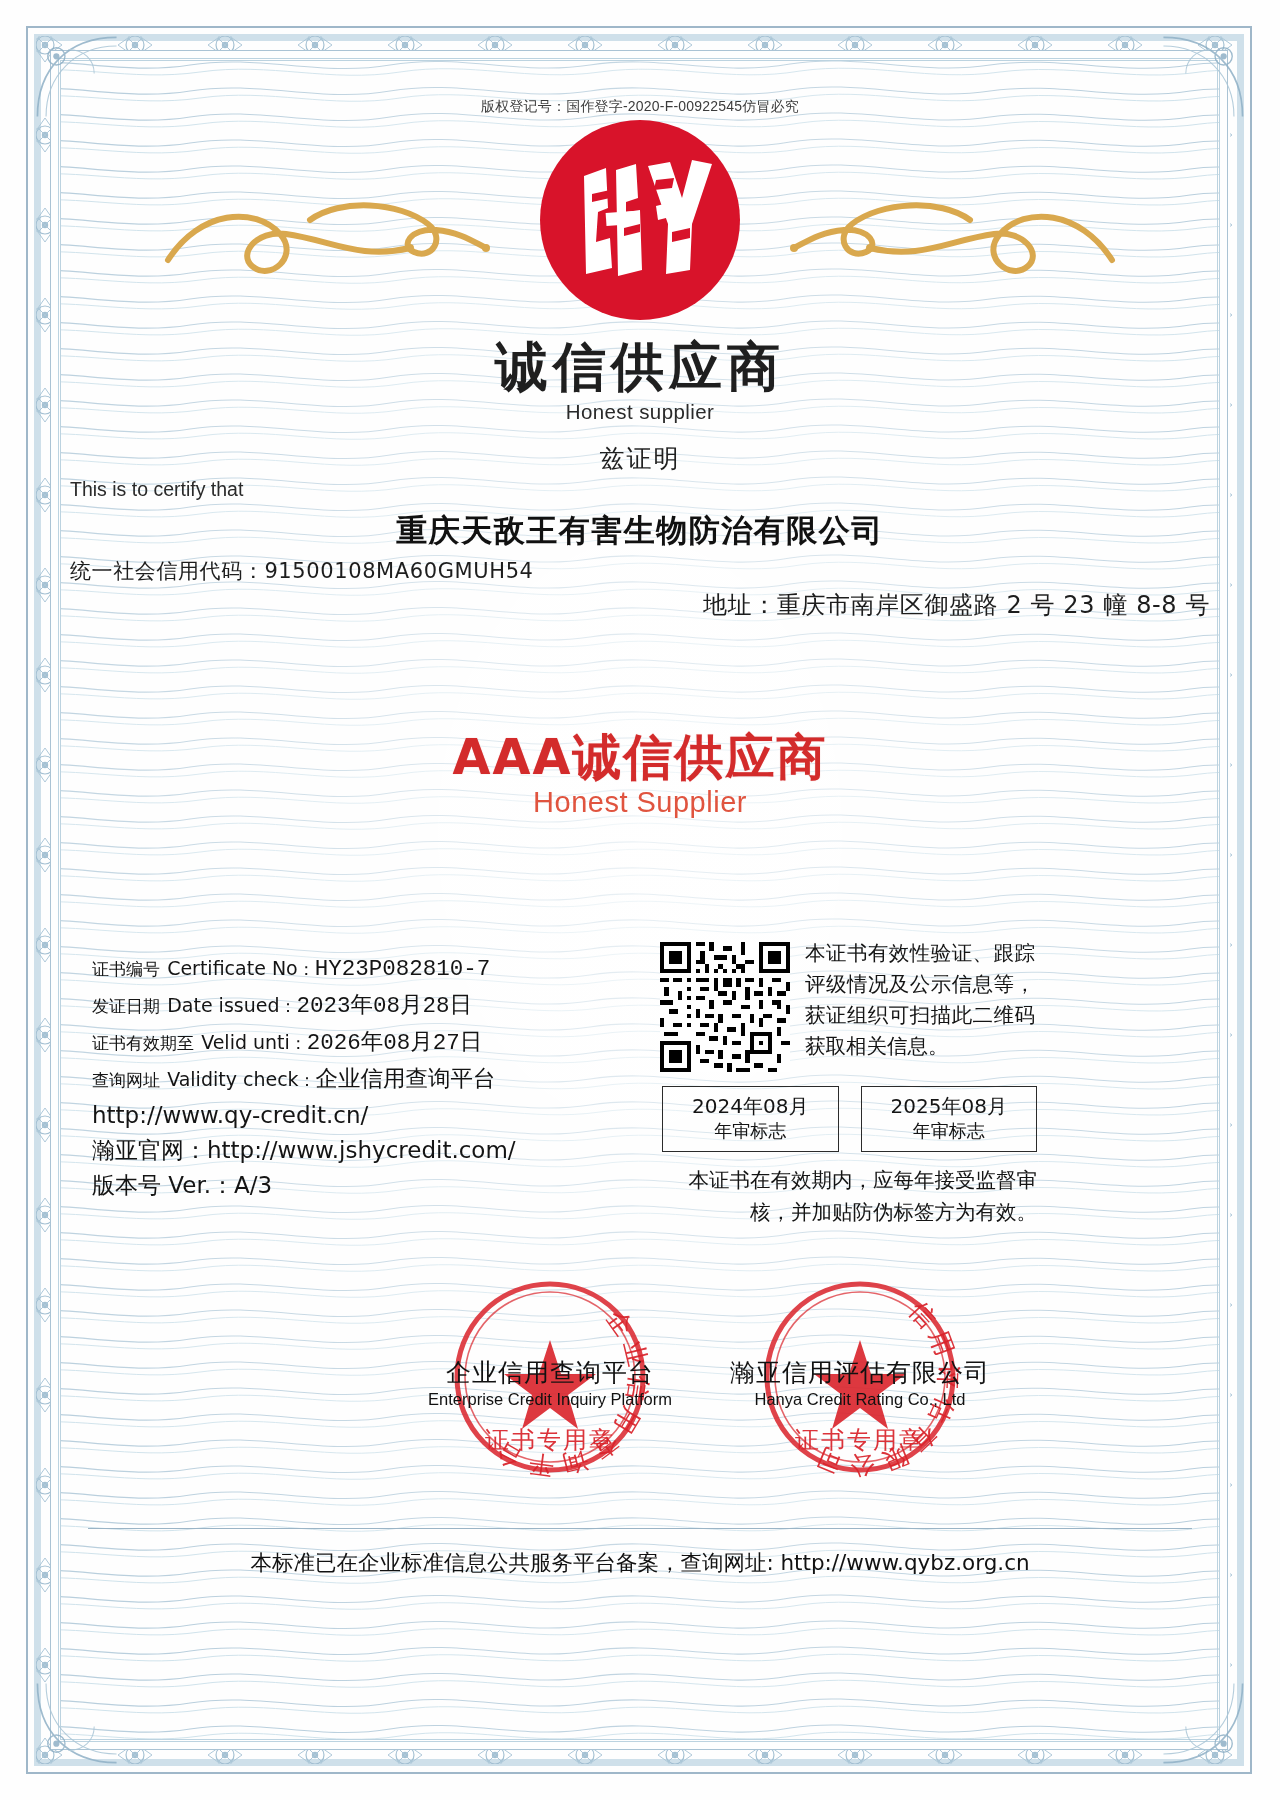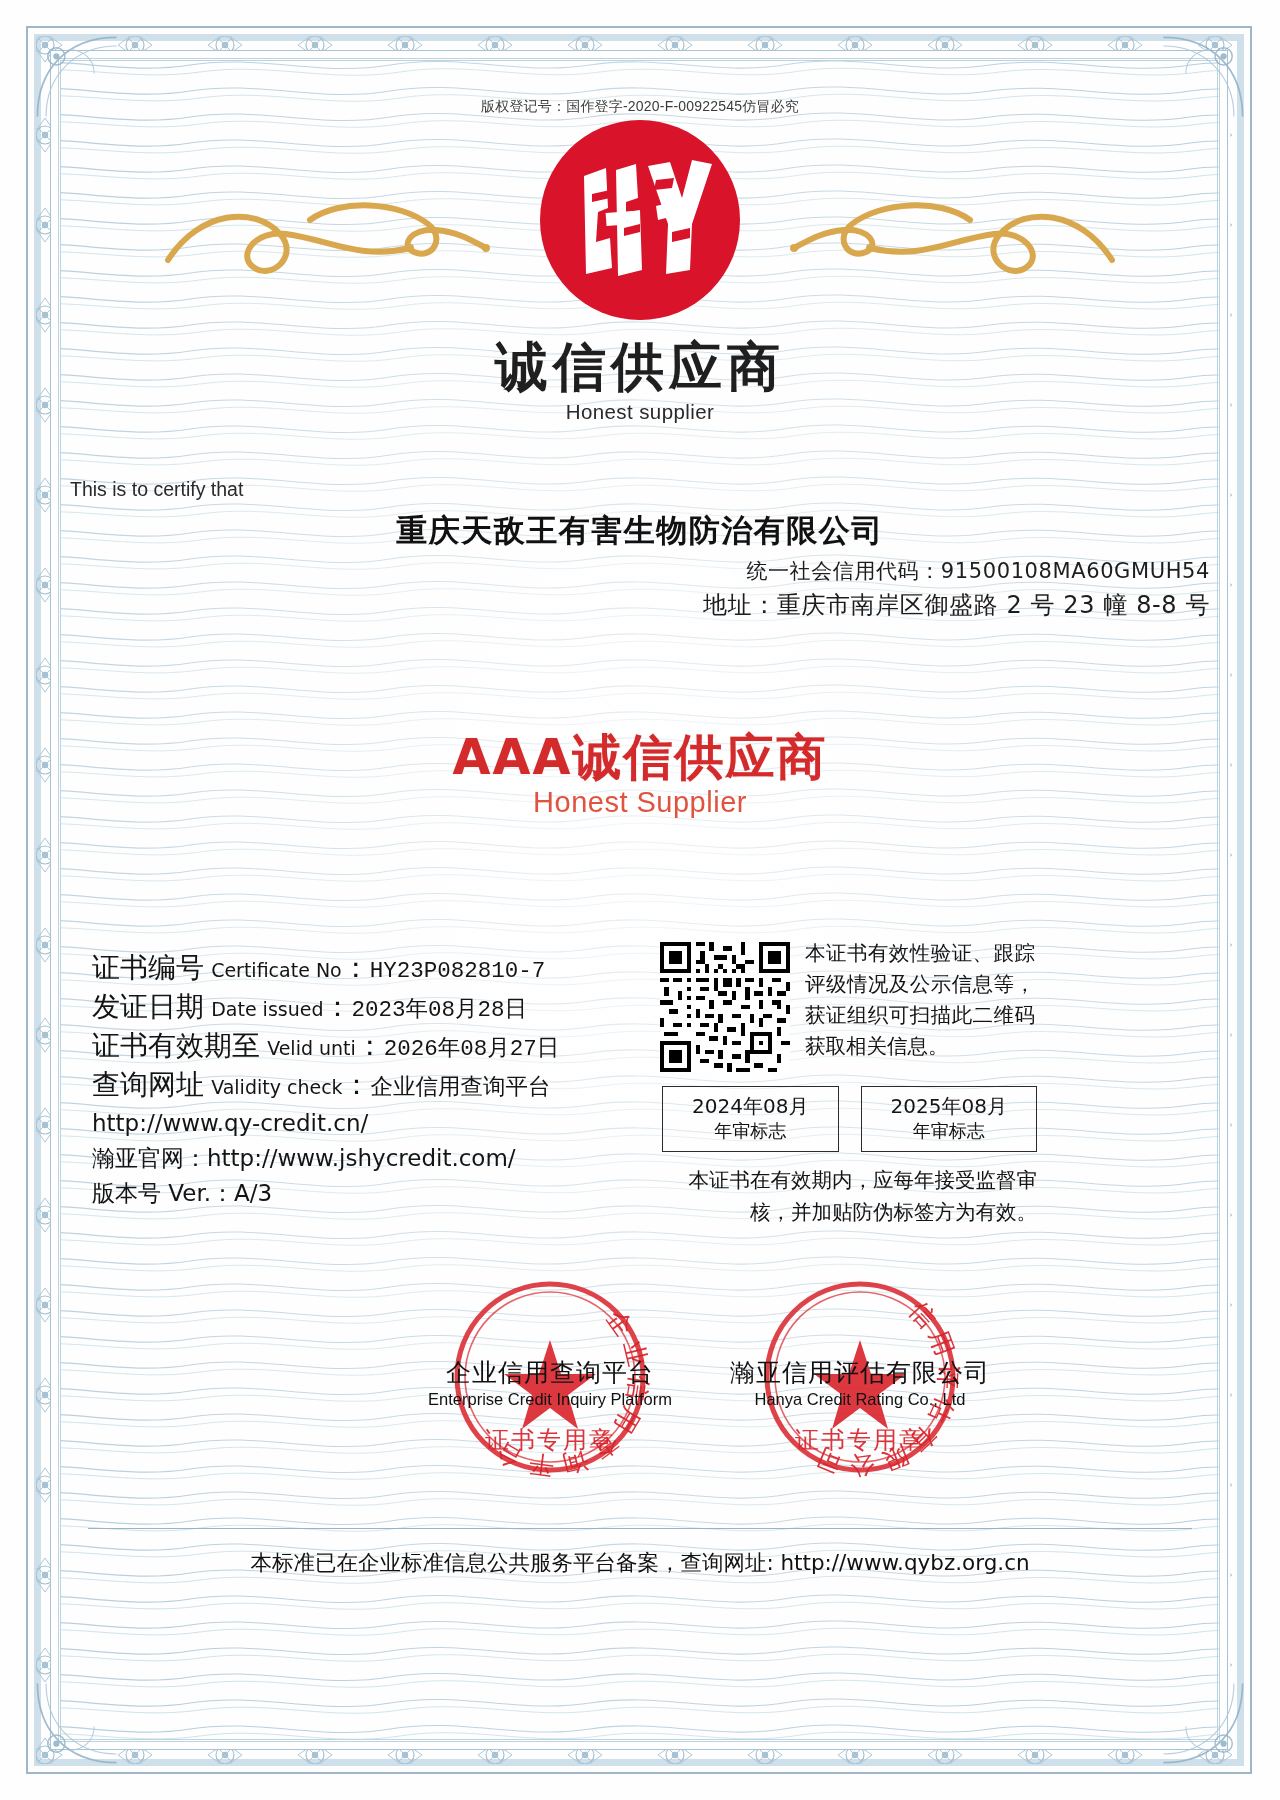--- a/index.html
+++ b/index.html
@@ -152,21 +152,21 @@
     text-align: center;
     font-size: 31px;
     font-weight: bold;
     color: #111;
     letter-spacing: 1.5px;
     font-family: "DejaVu Sans", "Liberation Sans", sans-serif;
   }
   .credit-code {
     position: absolute;
     top: 487px; left: 0; right: 0;
-    text-align: right;
+    text-align: left;
     font-size: 21px;
     color: #1d1d1d;
     letter-spacing: .6px;
     font-family: "DejaVu Sans", "Liberation Sans", sans-serif;
   }
   .address {
     position: absolute;
     top: 519px; left: 0; right: 0;
     text-align: right;
     font-size: 24px;
@@ -202,21 +202,21 @@
     top: 880px;
     width: 520px;
   }
   .d-row {
     font-size: 22.5px;
     color: #141414;
     line-height: 35px;
     white-space: nowrap;
     font-family: "DejaVu Sans", "Liberation Sans", sans-serif;
   }
-  .d-row .lbl-cn { font-size: 28px; }
+  .d-row .lbl-cn { font-size: 17px; }
   .d-row .lbl-en { font-size: 19px; }
   .d-row .val { font-size: 22.5px; font-family: Liberation Mono, monospace; }
   .d-url {
     font-size: 23px;
     color: #141414;
     line-height: 35px;
     white-space: nowrap;
     font-family: "DejaVu Sans", "Liberation Sans", sans-serif;
   }
 
@@ -446,20 +446,21 @@
             <polygon points="132,112 150,108 150,118 132,122"></polygon>
             <polygon points="116,60 134,58 132,68 114,70"></polygon>
           </g>
         </svg>
       </div>
     </div>
 
     <div class="title-cn">诚信供应商</div>
     <div class="title-en">Honest supplier</div>
 
+    <div class="certify-cn">兹证明</div>
     <div class="certify-en">This is to certify that</div>
 
     <div class="company-name">重庆天敌王有害生物防治有限公司</div>
     <div class="credit-code">统一社会信用代码：91500108MA60GMUH54</div>
     <div class="address">地址：重庆市南岸区御盛路 2 号 23 幢 8-8 号</div>
 
     <div class="grade-cn">AAA诚信供应商</div>
     <div class="grade-en">Honest Supplier</div>
 
     <div class="details">

